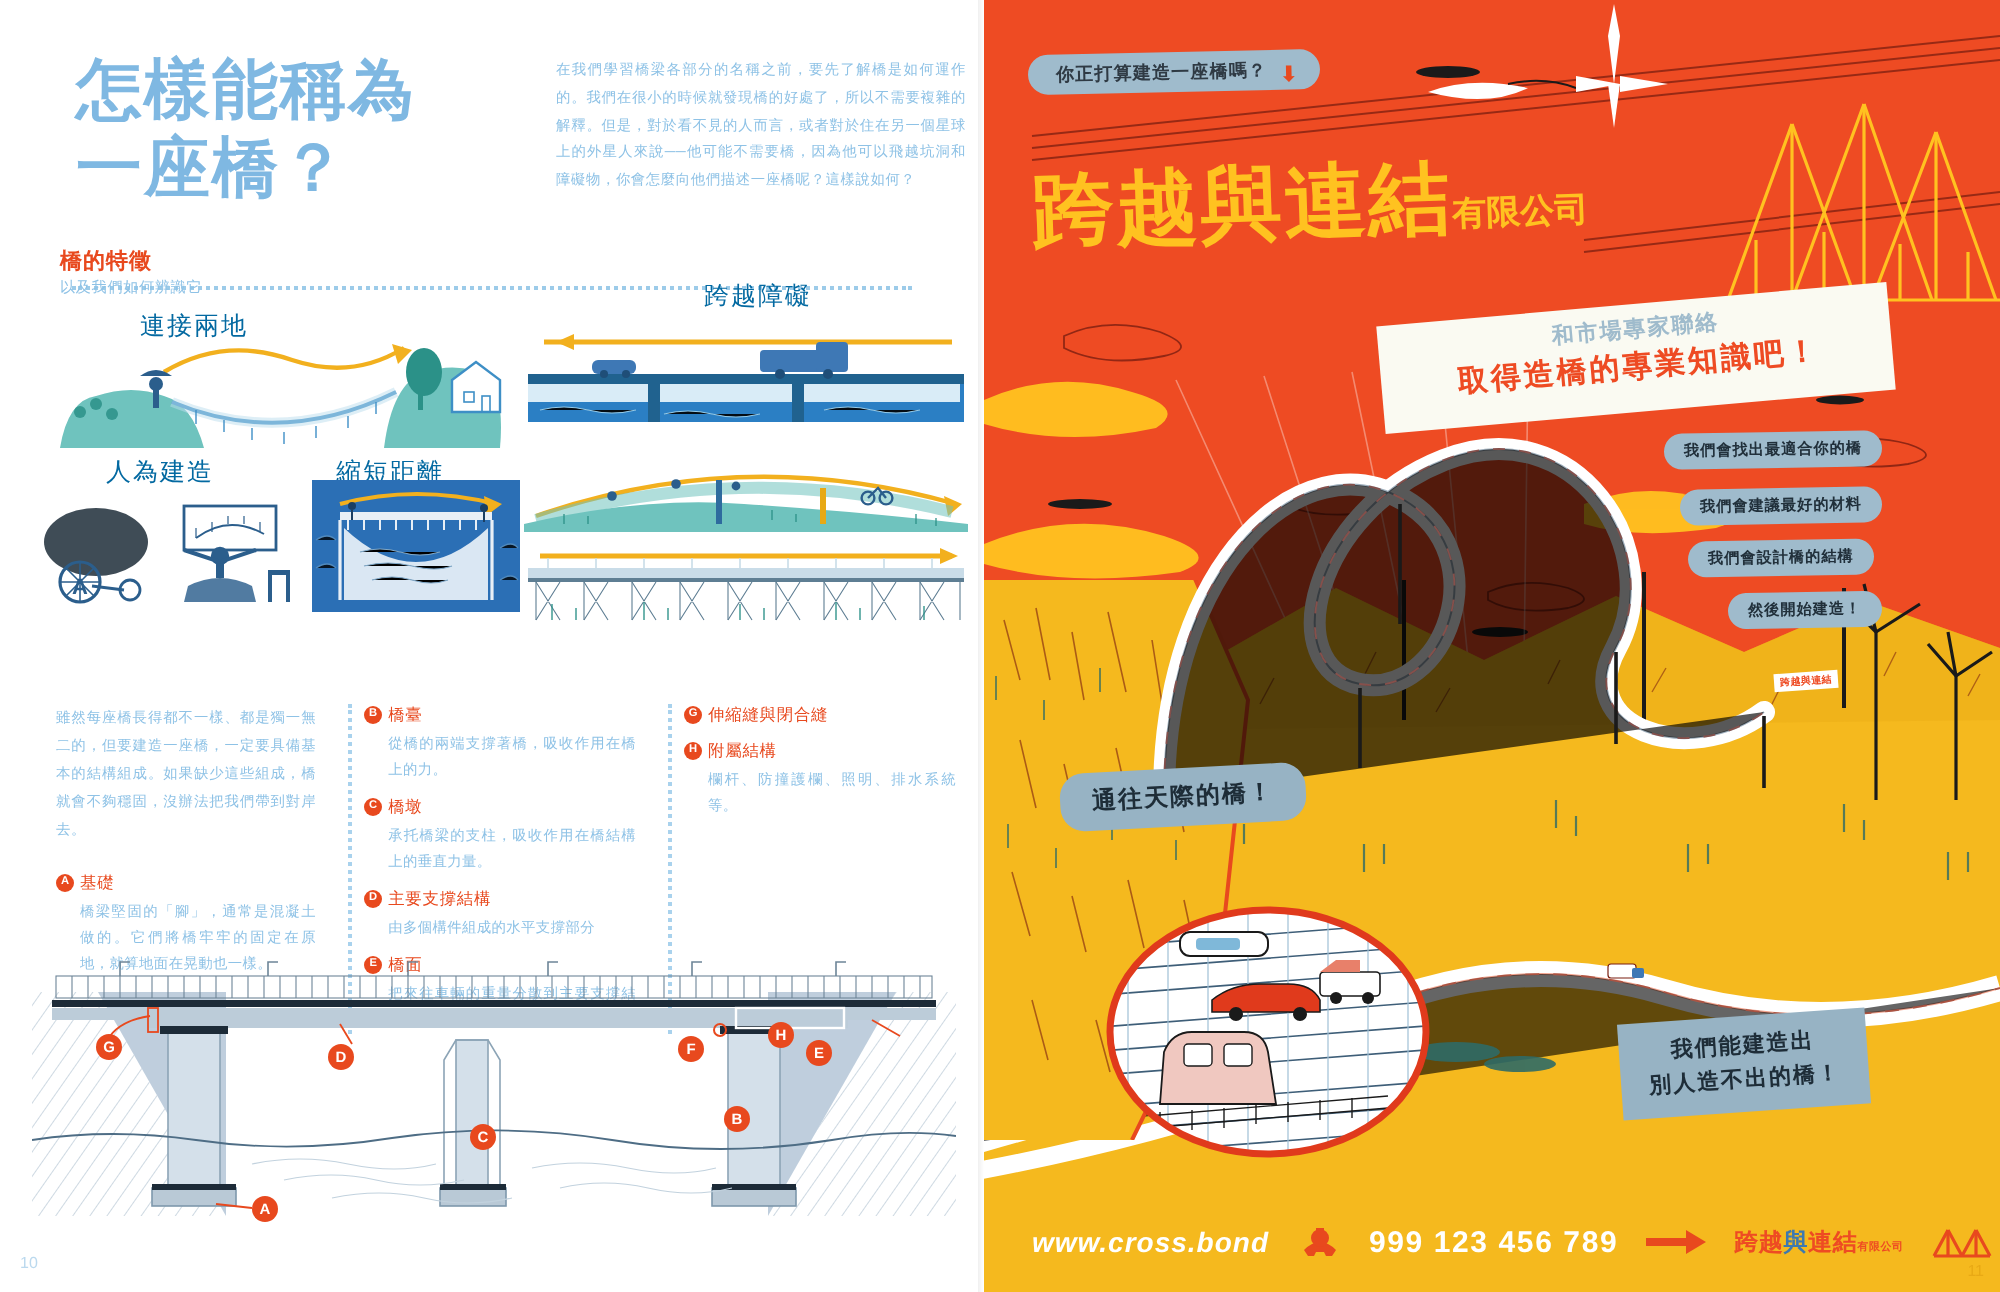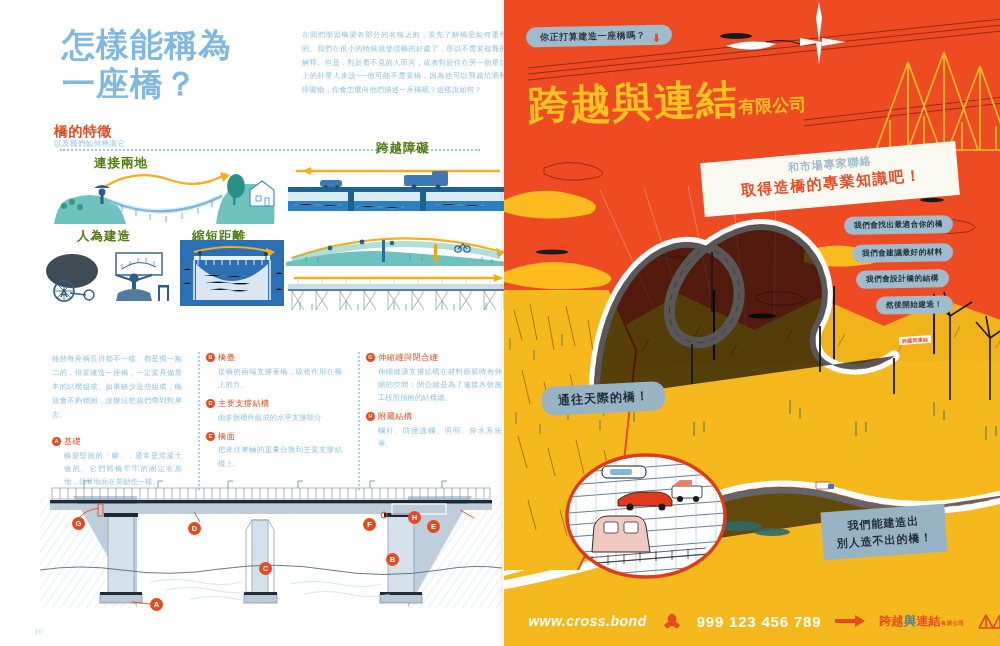--- a/index.html
+++ b/index.html
@@ -6,50 +6,50 @@
   html, body {
     width: 1000px; height: 646px;
     font-family: "Liberation Sans", "DejaVu Sans", sans-serif;
     overflow: hidden; background: #ffffff;
   }
   .spread { position: relative; width: 1000px; height: 646px; display: flex; }
 
   
   .page-left {
     position: relative; width: 492px; height: 646px;
-    background: #ffffff; padding: 0; margin-left: 24px;
+    background: #ffffff; padding: 0;
   }
   .page-left::after{
     content:""; position:absolute; top:0; right:0; width:3px; height:100%;
     background:linear-gradient(to right,rgba(0,0,0,0.06),rgba(0,0,0,0));
   }
   .headline {
     position: absolute; left: 38px; top: 26px;
     font-size: 33px; font-weight: bold; color: #7FB8E2;
     line-height: 1.18; letter-spacing: 1px;
   }
   .intro-text {
     position: absolute; left: 278px; top: 28px; width: 205px;
     font-size: 7.2px; line-height: 1.92; color: #8EC2E6;
     text-align: justify; letter-spacing: .3px;
   }
   .sect-head {
-    position: absolute; font-size: 14px; font-weight: bold; color: #E8491E;
+    position: absolute; font-size: 11px; font-weight: bold; color: #E8491E;
     letter-spacing: .5px;
   }
   .sect-head .dots {
     display:inline-block; vertical-align: middle; margin-left: 6px;
     height: 1px; border-top: 2px dotted #9CCBE9;
   }
   .sect-sub {
     position: absolute; font-size: 7.5px; color: #8EC2E6; letter-spacing: .4px;
   }
   .ill-label {
-    position: absolute; font-size: 12.5px; font-weight: bold;
-    color: #4d7c0f; letter-spacing: 1px;
+    position: absolute; font-size: 12.5px; font-weight: normal;
+    color: #0369a1; letter-spacing: 1px;
   }
 
   
   .ill { position: absolute; overflow: hidden; }
 
   
   .defs { position: absolute; top: 352px; left: 28px; width: 450px;
           display: flex; gap: 24px; }
   .def-col { width: 138px; position: relative; }
   .def-col.c1 { width: 132px; }
@@ -337,36 +337,40 @@
         </div>
       </div>
 
       <div class="def-col sep">
         <div class="def-item">
           <span class="def-badge">B</span>
           <div class="def-title">橋臺</div>
           <div class="def-body">從橋的兩端支撐著橋，吸收作用在橋上的力。</div>
         </div>
         <div class="def-item">
+          <span class="def-badge">C</span>
+          <div class="def-title">橋墩</div>
+          <div class="def-body">承托橋梁的支柱，吸收作用在橋結構上的垂直力量。</div>
+        </div>
+        <div class="def-item">
           <span class="def-badge">D</span>
           <div class="def-title">主要支撐結構</div>
           <div class="def-body">由多個構件組成的水平支撐部分</div>
         </div>
         <div class="def-item">
           <span class="def-badge">E</span>
           <div class="def-title">橋面</div>
           <div class="def-body">把來往車輛的重量分散到主要支撐結構上。</div>
         </div>
       </div>
 
       <div class="def-col sep">
         <div class="def-item">
           <span class="def-badge">G</span>
           <div class="def-title">伸縮縫與閉合縫</div>
-          <div class="def-body">伸縮縫讓支撐結構在材料膨脹時有伸縮的空間；閉合縫是為了連接各個施工段所預留的結構縫。</div>
         </div>
         <div class="def-item">
           <span class="def-badge">H</span>
           <div class="def-title">附屬結構</div>
           <div class="def-body">欄杆、防撞護欄、照明、排水系統等。</div>
         </div>
       </div>
     </div>
 
     <div class="diagram">

